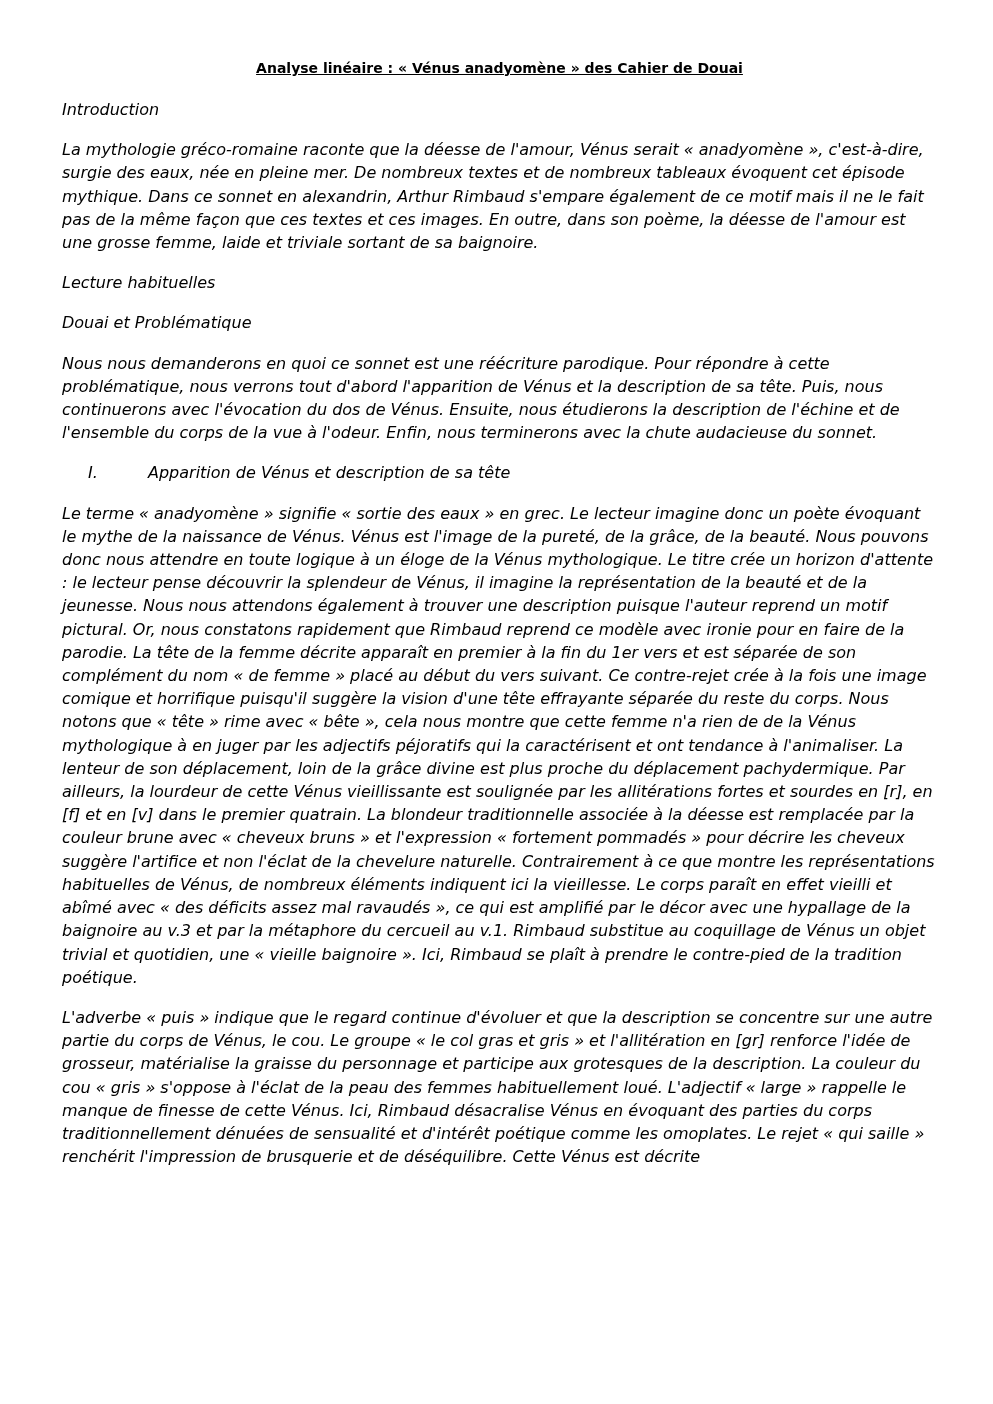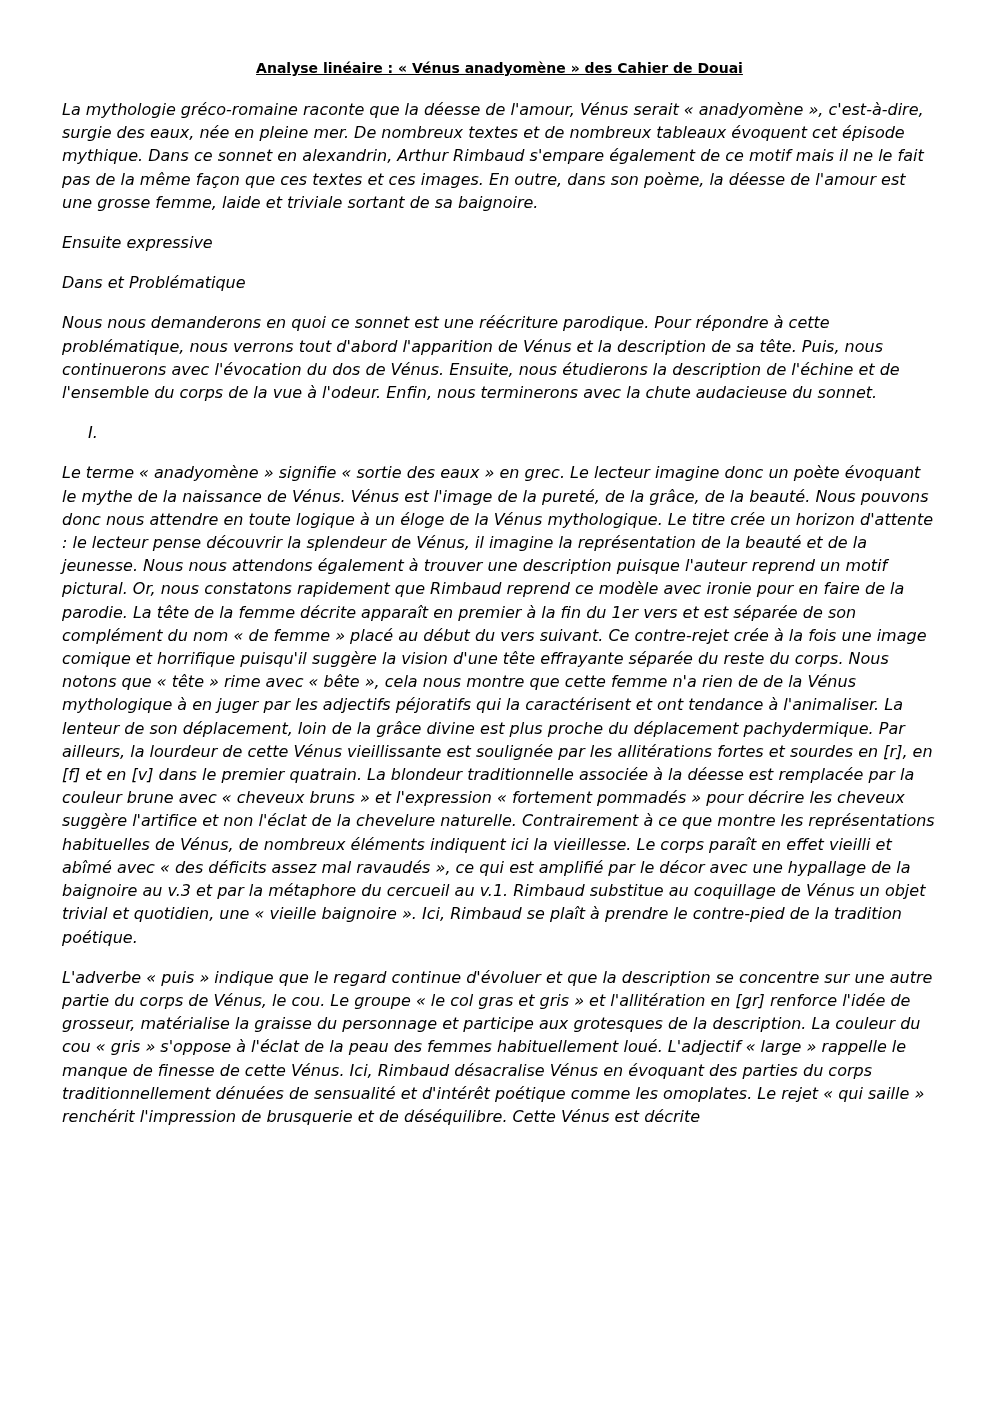--- a/index.html
+++ b/index.html
@@ -47,31 +47,33 @@
     width: 60px;
   }
 </style>
 </head>
 <body>
 
 <div class="page">
 
   <h1 class="doc-title">Analyse linéaire : « Vénus anadyomène » des Cahier de Douai</h1>
 
+  <div class="section-label">Introduction</div>
 
   <p class="para">La mythologie gréco-romaine raconte que la déesse de l'amour, Vénus serait « anadyomène », c'est-à-dire, surgie des eaux, née en pleine mer. De nombreux textes et de nombreux tableaux évoquent cet épisode mythique. Dans ce sonnet en alexandrin, Arthur Rimbaud s'empare également de ce motif mais il ne le fait pas de la même façon que ces textes et ces images. En outre, dans son poème, la déesse de l'amour est une grosse femme, laide et triviale sortant de sa baignoire.</p>
 
-  <div class="section-label">Ensuite expressive</div>
+  <div class="section-label">Lecture habituelles</div>
 
-  <div class="section-label">Dans et Problématique</div>
+  <div class="section-label">Douai et Problématique</div>
 
   <p class="para">Nous nous demanderons en quoi ce sonnet est une réécriture parodique. Pour répondre à cette problématique, nous verrons tout d'abord l'apparition de Vénus et la description de sa tête. Puis, nous continuerons avec l'évocation du dos de Vénus. Ensuite, nous étudierons la description de l'échine et de l'ensemble du corps de la vue à l'odeur. Enfin, nous terminerons avec la chute audacieuse du sonnet.</p>
 
   <div class="part-heading">
     <span class="numeral">I.</span>
+    <span class="heading-text">Apparition de Vénus et description de sa tête</span>
   </div>
 
   <p class="para">Le terme « anadyomène » signifie « sortie des eaux » en grec. Le lecteur imagine donc un poète évoquant le mythe de la naissance de Vénus. Vénus est l'image de la pureté, de la grâce, de la beauté. Nous pouvons donc nous attendre en toute logique à un éloge de la Vénus mythologique. Le titre crée un horizon d'attente : le lecteur pense découvrir la splendeur de Vénus, il imagine la représentation de la beauté et de la jeunesse. Nous nous attendons également à trouver une description puisque l'auteur reprend un motif pictural. Or, nous constatons rapidement que Rimbaud reprend ce modèle avec ironie pour en faire de la parodie. La tête de la femme décrite apparaît en premier à la fin du 1er vers et est séparée de son complément du nom « de femme » placé au début du vers suivant. Ce contre-rejet crée à la fois une image comique et horrifique puisqu'il suggère la vision d'une tête effrayante séparée du reste du corps. Nous notons que « tête » rime avec « bête », cela nous montre que cette femme n'a rien de de la Vénus mythologique à en juger par les adjectifs péjoratifs qui la caractérisent et ont tendance à l'animaliser. La lenteur de son déplacement, loin de la grâce divine est plus proche du déplacement pachydermique. Par ailleurs, la lourdeur de cette Vénus vieillissante est soulignée par les allitérations fortes et sourdes en [r], en [f] et en [v] dans le premier quatrain. La blondeur traditionnelle associée à la déesse est remplacée par la couleur brune avec « cheveux bruns » et l'expression « fortement pommadés » pour décrire les cheveux suggère l'artifice et non l'éclat de la chevelure naturelle. Contrairement à ce que montre les représentations habituelles de Vénus, de nombreux éléments indiquent ici la vieillesse. Le corps paraît en effet vieilli et abîmé avec « des déficits assez mal ravaudés », ce qui est amplifié par le décor avec une hypallage de la baignoire au v.3 et par la métaphore du cercueil au v.1. Rimbaud substitue au coquillage de Vénus un objet trivial et quotidien, une « vieille baignoire ». Ici, Rimbaud se plaît à prendre le contre-pied de la tradition poétique.</p>
 
 
   <p class="para">L'adverbe « puis » indique que le regard continue d'évoluer et que la description se concentre sur une autre partie du corps de Vénus, le cou. Le groupe « le col gras et gris » et l'allitération en [gr] renforce l'idée de grosseur, matérialise la graisse du personnage et participe aux grotesques de la description. La couleur du cou « gris » s'oppose à l'éclat de la peau des femmes habituellement loué. L'adjectif « large » rappelle le manque de finesse de cette Vénus. Ici, Rimbaud désacralise Vénus en évoquant des parties du corps traditionnellement dénuées de sensualité et d'intérêt poétique comme les omoplates. Le rejet « qui saille » renchérit l'impression de brusquerie et de déséquilibre. Cette Vénus est décrite</p>
 
 </div>
 
 </body></html>

